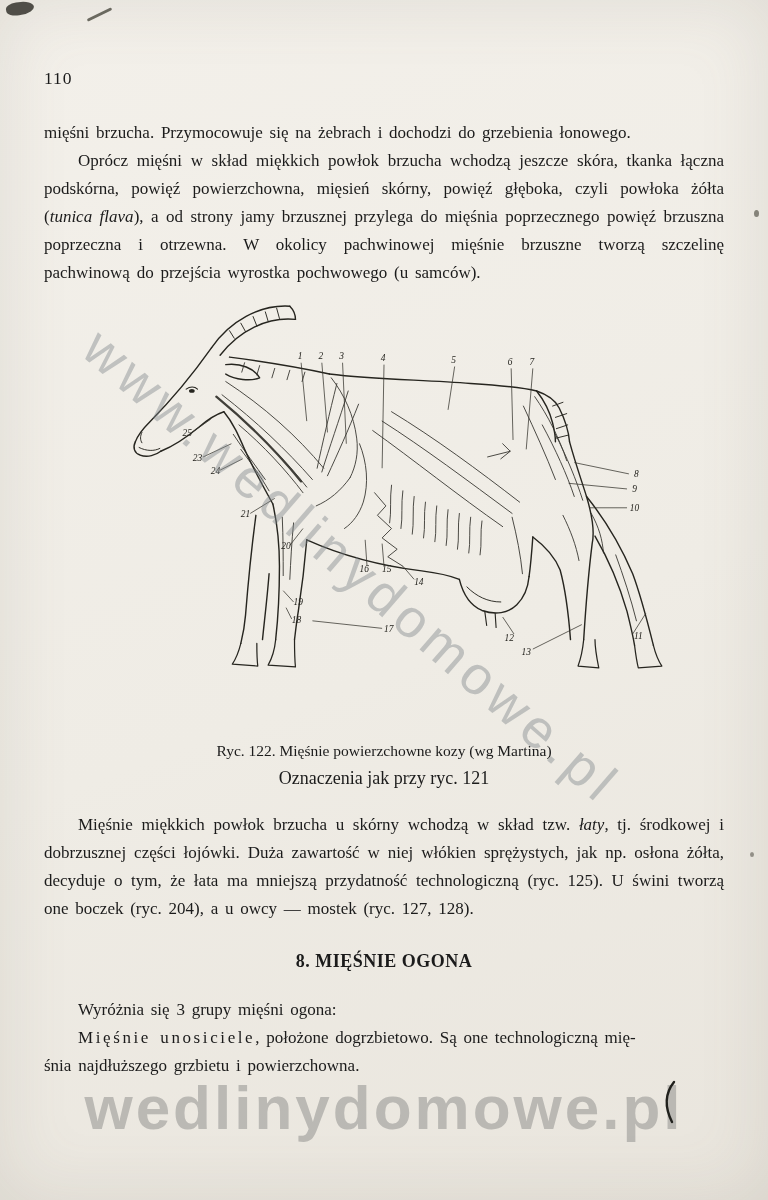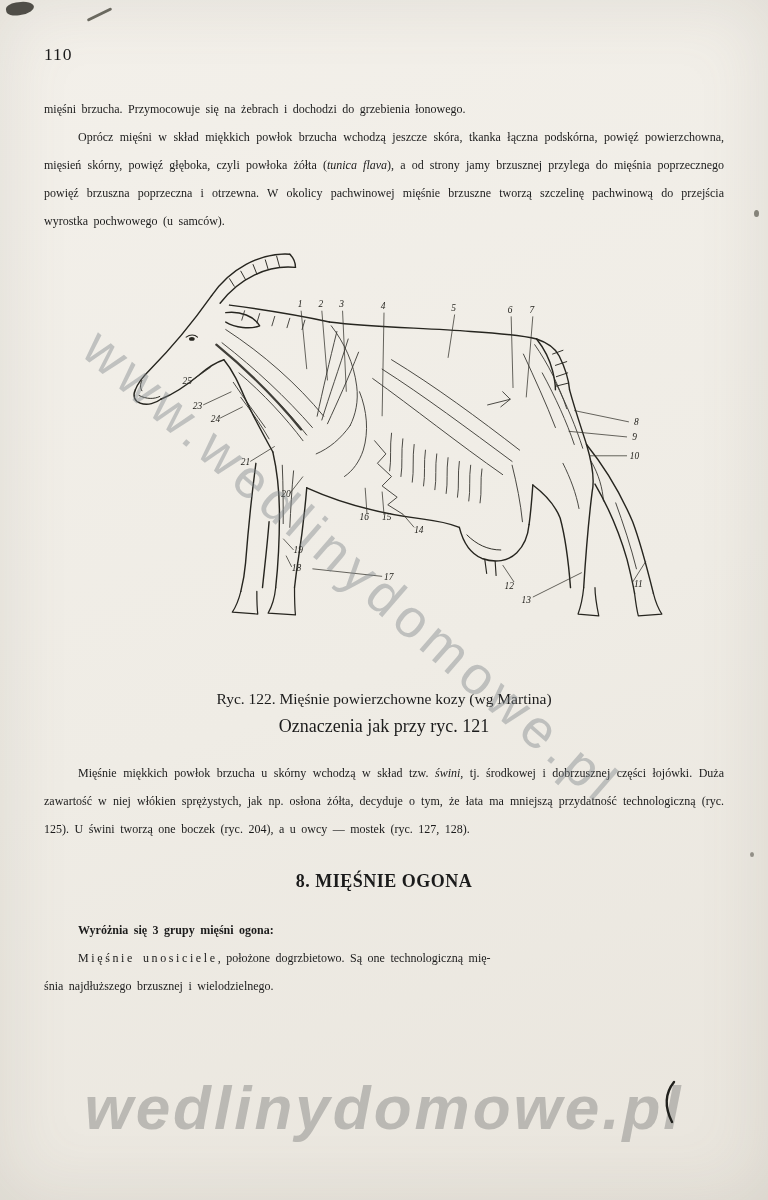--- a/index.html
+++ b/index.html
@@ -6,55 +6,55 @@
   .page {
     position:relative;
     width:768px; height:1200px;
     margin:0 auto;
     background: linear-gradient(160deg, #f3f0ea 0%, #efece5 55%, #e9e5dd 100%);
     box-shadow: inset 0 0 70px rgba(115,105,90,.14);
     overflow:hidden;
     font-family:"Liberation Serif", serif;
     color:#1b1b1b;
   }
-  .content { padding:44px 44px 0 44px; }
+  .content { padding:68px 44px 0 44px; }
   .pageno { font-size:17.5px; letter-spacing:1px; }
   .par {
-    margin:0; font-size:12px; line-height:28px;
+    margin:0; font-size:17px; line-height:28px;
     text-align:justify; word-spacing:2.5px;
   }
   .p1 { margin-top:30px; }
   .indent { text-indent:34px; }
   .figure-wrap { position:relative; height:444px; margin-top:4px; }
   svg.goat { display:block; margin:0 auto; }
   .goat text {
     font-family:"Liberation Serif", serif;
     font-style:italic; font-size:10px; fill:#24231e; text-anchor:middle;
   }
   .caption { margin:7px 0 0 0; text-align:center; font-size:15.5px; }
   .subcaption { margin:8px 0 0 0; text-align:center; font-size:18px; }
   .p3 { margin-top:22px; }
   .heading {
     margin:28px 0 4px 0; text-align:center;
     font-size:18px; font-weight:bold; letter-spacing:.5px;
   }
-  .p4 { margin-top:24px;font-weight:bold; }
+  .p4 { margin-top:24px; }
   .spaced { letter-spacing:2.6px; }
   .wm-diagonal {
     position:absolute; left:112px; top:316px;
     transform:rotate(41deg); transform-origin:0 0;
     font-family:"Liberation Sans", sans-serif;
     font-size:54px; letter-spacing:6px; white-space:nowrap;
     color:rgba(125,131,137,.42); pointer-events:none;
   }
   .wm-bottom {
     position:absolute; left:50%; top:1072px; transform:translateX(-50%);
     font-family:"Liberation Sans", sans-serif; font-weight:bold;
     font-size:62px; letter-spacing:3px; white-space:nowrap;
-    color:rgba(138,138,136,.5); pointer-events:none;font-style:italic;
+    color:rgba(138,138,136,.5); pointer-events:none;
   }
   .artifact { position:absolute; pointer-events:none; }
   .corner { left:6px; top:2px; width:28px; height:13px; background:#3a3933;
             border-radius:45% 60% 55% 50%; transform:rotate(-9deg); opacity:.88; }
   .dash { left:86px; top:13px; width:27px; height:3px; background:#4a483f;
           border-radius:2px; transform:rotate(-26deg); opacity:.8; }
   .pen { left:658px; top:1080px; }
   .speck { position:absolute; background:#5a584e; border-radius:50%; pointer-events:none; }
   .s1 { left:754px; top:210px; width:5px; height:7px; opacity:.7; }
   .s2 { left:750px; top:852px; width:4px; height:5px; opacity:.6; }
@@ -222,27 +222,27 @@
           <text x="112" y="180">23</text>
           <text x="131" y="194">24</text>
           <text x="101" y="154">25</text>
         </g>
       </svg>
     </div>
 
     <p class="caption">Ryc. 122. Mięśnie powierzchowne kozy (wg Martina)</p>
     <p class="subcaption">Oznaczenia jak przy ryc. 121</p>
 
-    <p class="par indent p3"><span>Mięśnie miękkich powłok brzucha u skórny wchodzą w skład tzw. </span><i>świni</i><span>, tj. środkowej i dobrzusznej części łojówki. Duża zawartość w niej włókien sprężystych, jak np. osłona żółta, decyduje o tym, że łata ma mniejszą przydatność technologiczną (ryc. 125). U świni tworzą one boczek (ryc. 204), a u owcy — mostek (ryc. 127, 128).</span></p>
+    <p class="par indent p3"><span>Mięśnie miękkich powłok brzucha u skórny wchodzą w skład tzw. </span><i>łaty</i><span>, tj. środkowej i dobrzusznej części łojówki. Duża zawartość w niej włókien sprężystych, jak np. osłona żółta, decyduje o tym, że łata ma mniejszą przydatność technologiczną (ryc. 125). U świni tworzą one boczek (ryc. 204), a u owcy — mostek (ryc. 127, 128).</span></p>
 
     <h2 class="heading">8. MIĘŚNIE OGONA</h2>
 
     <p class="par indent p4">Wyróżnia się 3 grupy mięśni ogona:</p>
 
-    <p class="par indent"><span class="spaced">Mięśnie unosiciele</span><span>, położone dogrzbietowo. Są one technologiczną mię-</span><br><span>śnia najdłuższego brzusznej i wielodzielnego.</span></p>
+    <p class="par indent"><span class="spaced">Mięśnie unosiciele</span><span>, położone dogrzbietowo. Są one technologiczną mię-</span><br><span>śnia najdłuższego grzbietu i powierzchowna.</span></p>
   </div>
 
   <div class="wm-diagonal">www.wedlinydomowe.pl</div>
   <div class="wm-bottom">wedlinydomowe.pl</div>
 
   <svg class="artifact pen" width="22" height="44" viewBox="0 0 22 44">
     <path d="M16,2 C8,12 6,26 14,42" fill="none" stroke="#20201c" stroke-width="2.4" stroke-linecap="round"></path>
   </svg>
   <div class="speck s1"></div>
   <div class="speck s2"></div>

